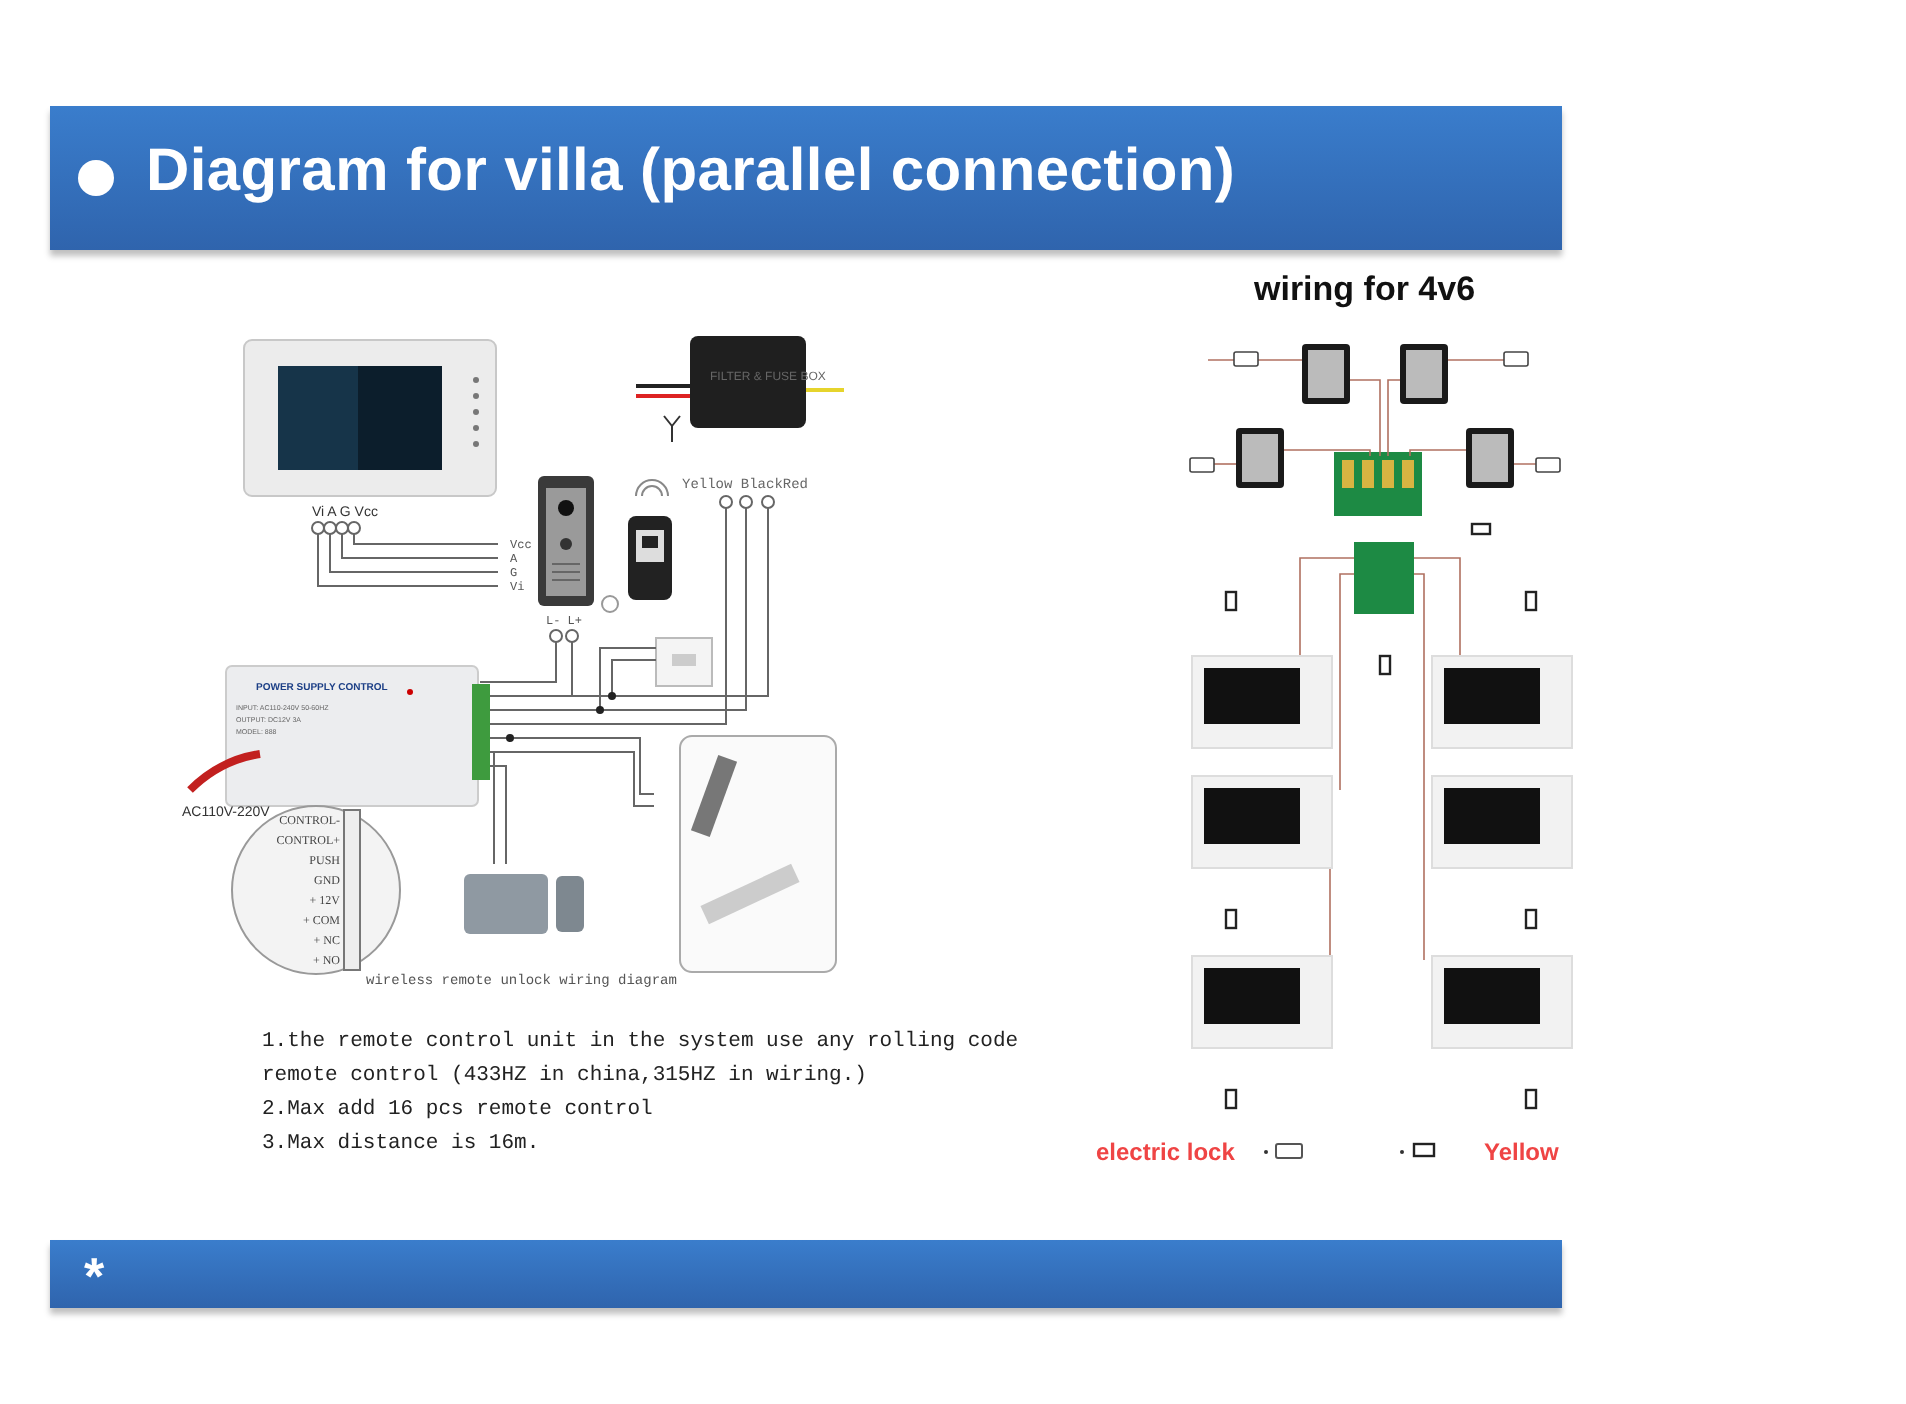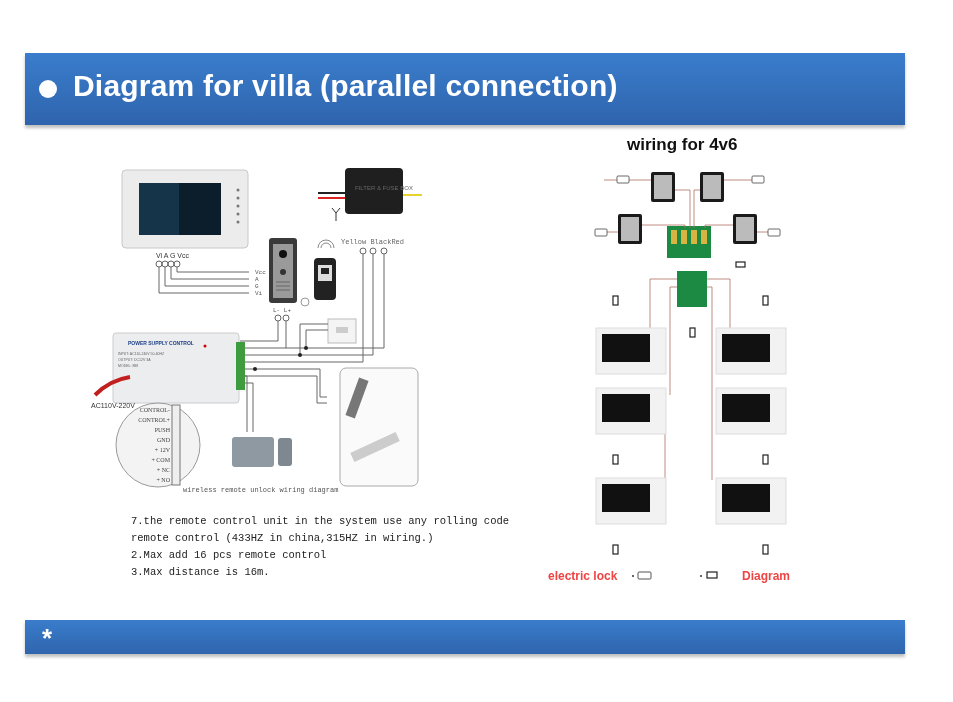--- a/index.html
+++ b/index.html
@@ -1,17 +1,17 @@
 <!DOCTYPE html>
 <html><head>
 <meta charset="utf-8">
 <style>
   html, body { margin:0; padding:0; background:#ffffff; }
   body { width:953px; height:702px; position:relative; overflow:hidden; font-family:"Liberation Sans", sans-serif; }
-  .bar { position:absolute; left:25px; width:880px; background:linear-gradient(#3a7dcc,#2f64ad); box-shadow:0 3px 3px rgba(0,0,0,0.25); }
+  .bar { position:absolute; left:25px; width:756px; background:linear-gradient(#3a7dcc,#2f64ad); box-shadow:0 3px 3px rgba(0,0,0,0.25); }
   .title-bar { top:53px; height:72px; }
   .footer-bar { top:620px; height:34px; }
   .bullet { position:absolute; left:14px; top:27px; width:18px; height:18px; border-radius:50%; background:#fff; }
   .title { position:absolute; left:48px; top:16px; color:#fff; font-weight:bold; font-size:30px; letter-spacing:0.2px; white-space:nowrap; }
   .star { position:absolute; left:17px; top:3px; color:#fff; font-weight:bold; font-size:26px; }
   svg { position:absolute; }
   .mono { font-family:"Liberation Mono", monospace; }
   .notes { position:absolute; left:131px; top:513px; font-family:"Liberation Mono", monospace; font-size:10.5px; line-height:17px; color:#222; white-space:pre; }
   .villa-title { position:absolute; left:627px; top:135px; font-weight:bold; font-size:17px; color:#111; }
   .legend-text { position:absolute; font-weight:bold; font-size:12px; color:#ef4444; }
@@ -239,19 +239,19 @@
     </g>
   <g>
       <rect x="707" y="572" width="10" height="6" fill="#fff" stroke="#222" stroke-width="1.2"></rect>
     </g>
   <circle cx="633" cy="576" r="1" fill="#333"></circle>
     <circle cx="701" cy="576" r="1" fill="#333"></circle>
 </svg>
 
 <div class="villa-title">wiring for 4v6</div>
 <div class="legend-text" style="left:548px;top:569px;">electric lock</div>
-<div class="legend-text" style="left:742px;top:569px;">Diagram</div>
-
-<div class="notes"><div>7.the remote control unit in the system use any rolling code</div><div>remote control (433HZ in china,315HZ in wiring.)</div><div>2.Max add 16 pcs remote control</div><div>3.Max distance is 16m.</div></div>
+<div class="legend-text" style="left:742px;top:569px;">Yellow</div>
+
+<div class="notes"><div>1.the remote control unit in the system use any rolling code</div><div>remote control (433HZ in china,315HZ in wiring.)</div><div>2.Max add 16 pcs remote control</div><div>3.Max distance is 16m.</div></div>
 
 <div class="bar footer-bar">
   <div class="star">*</div>
 </div>
 
 </body></html>

